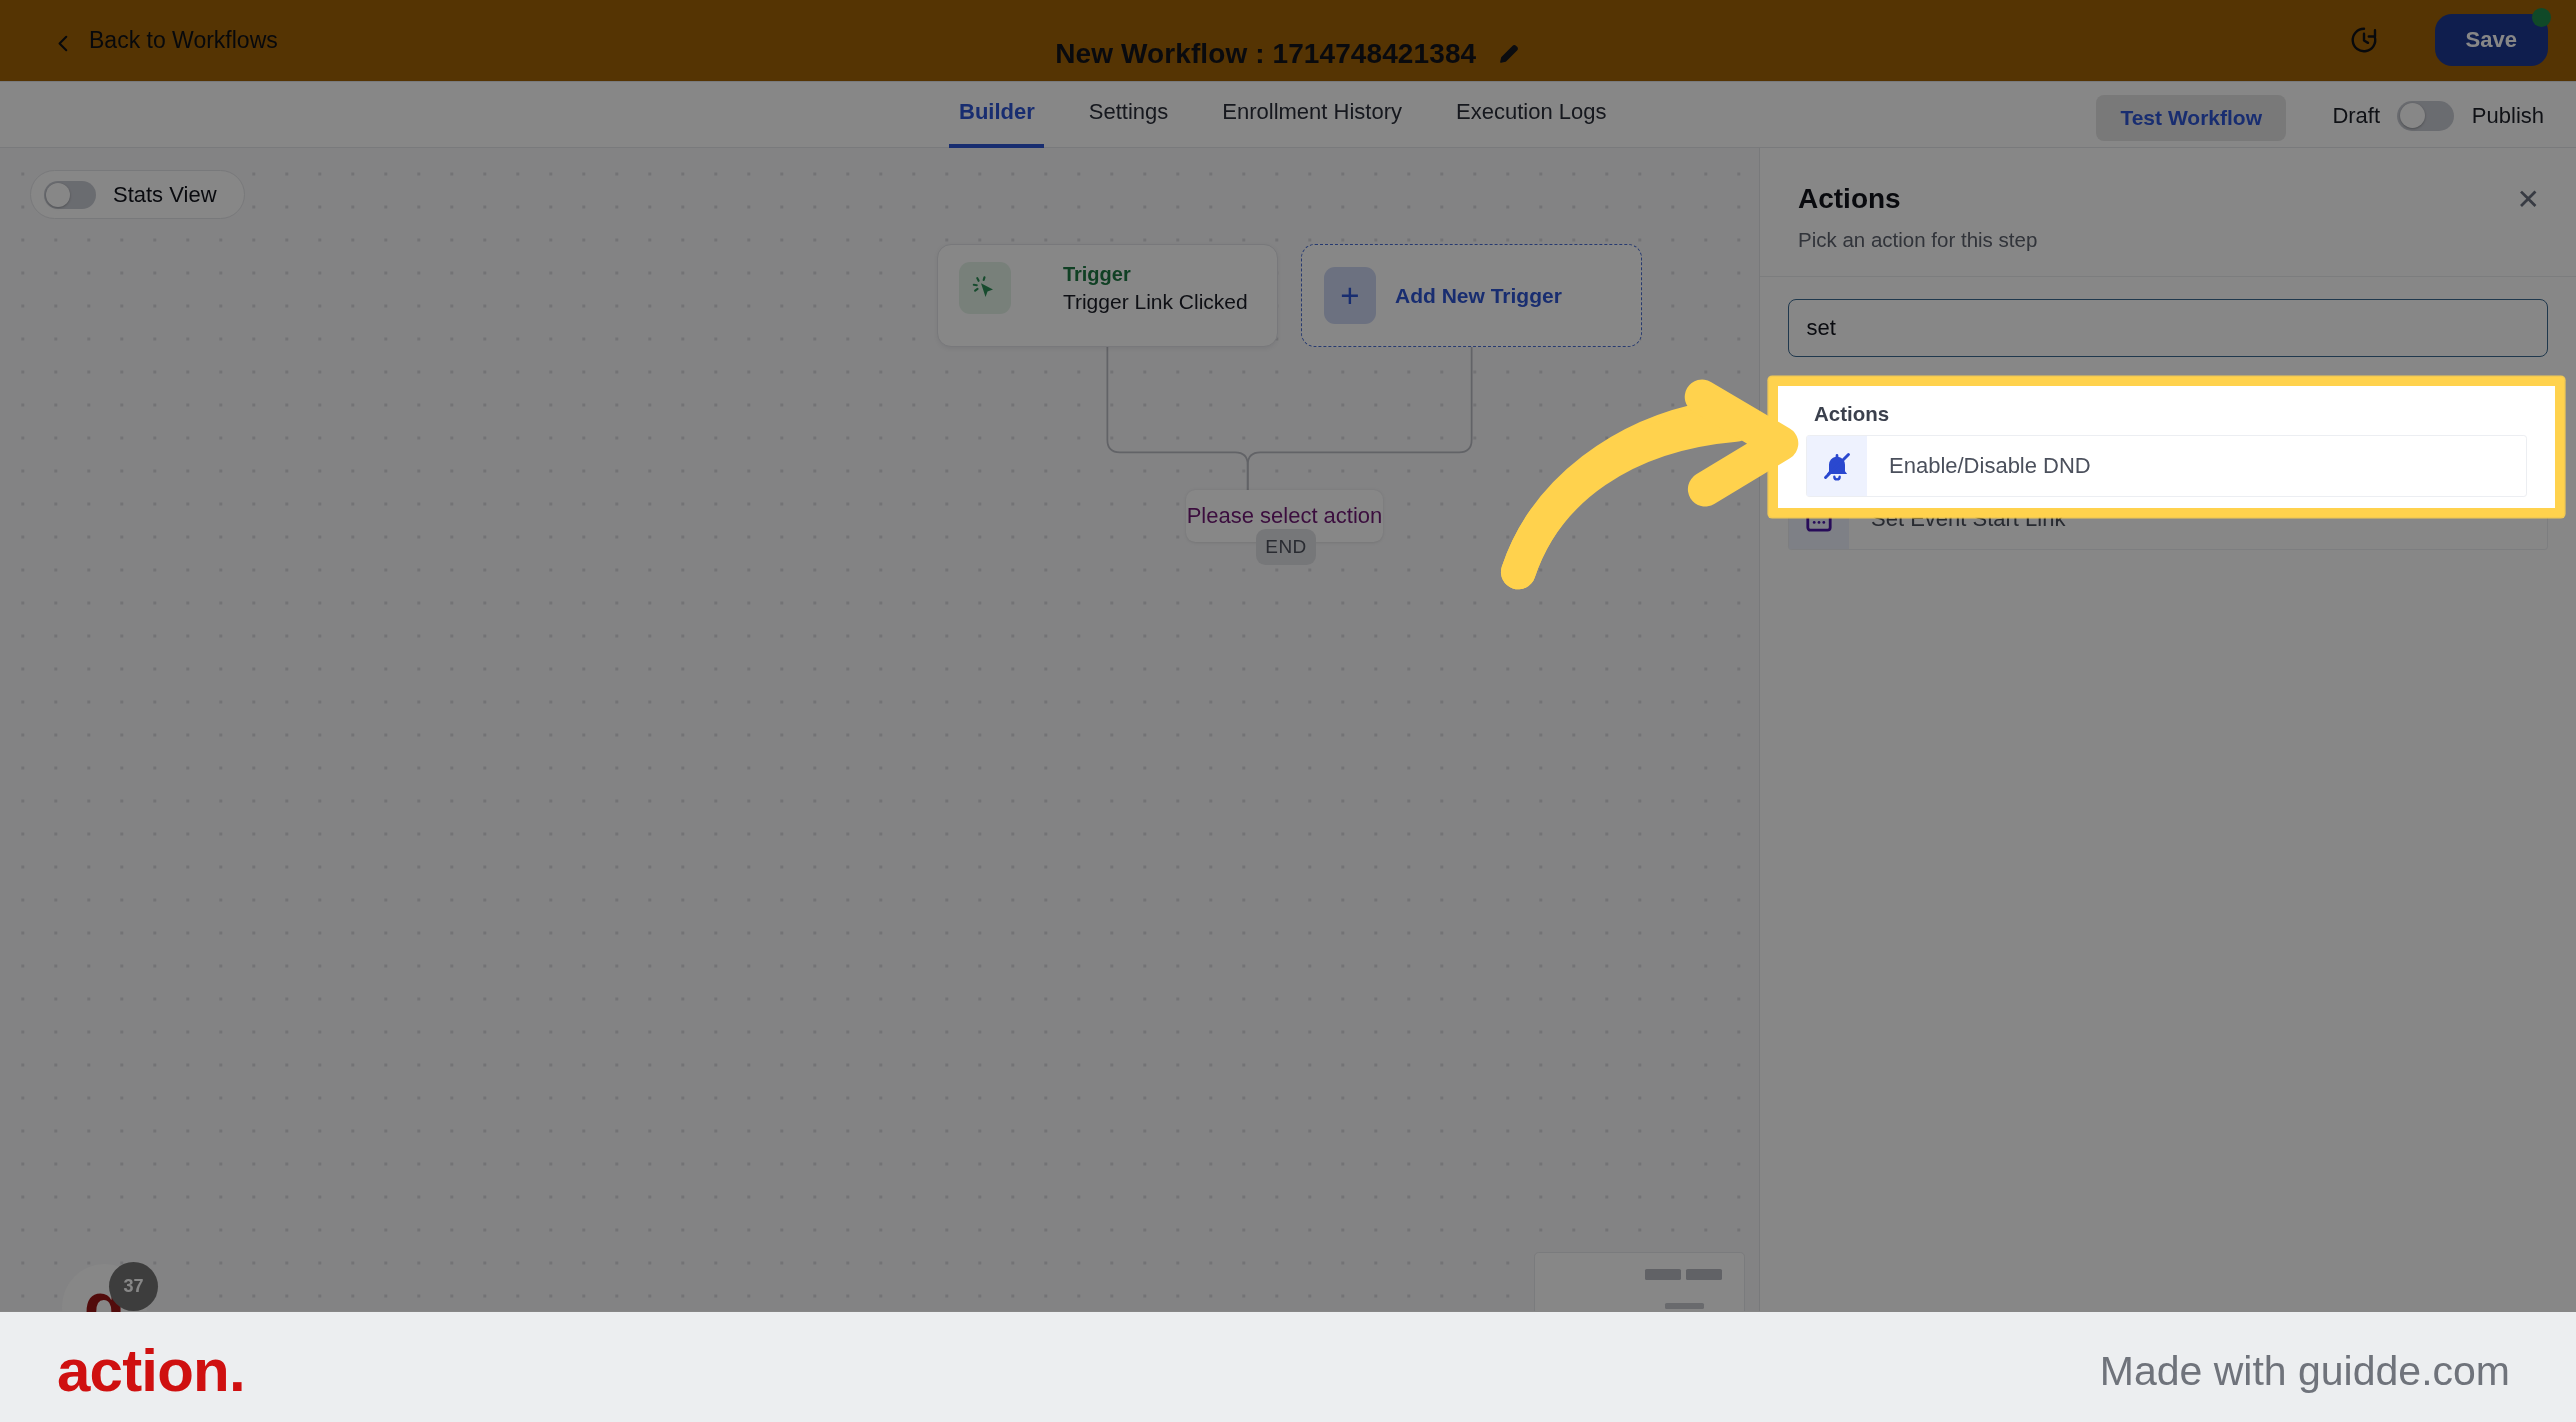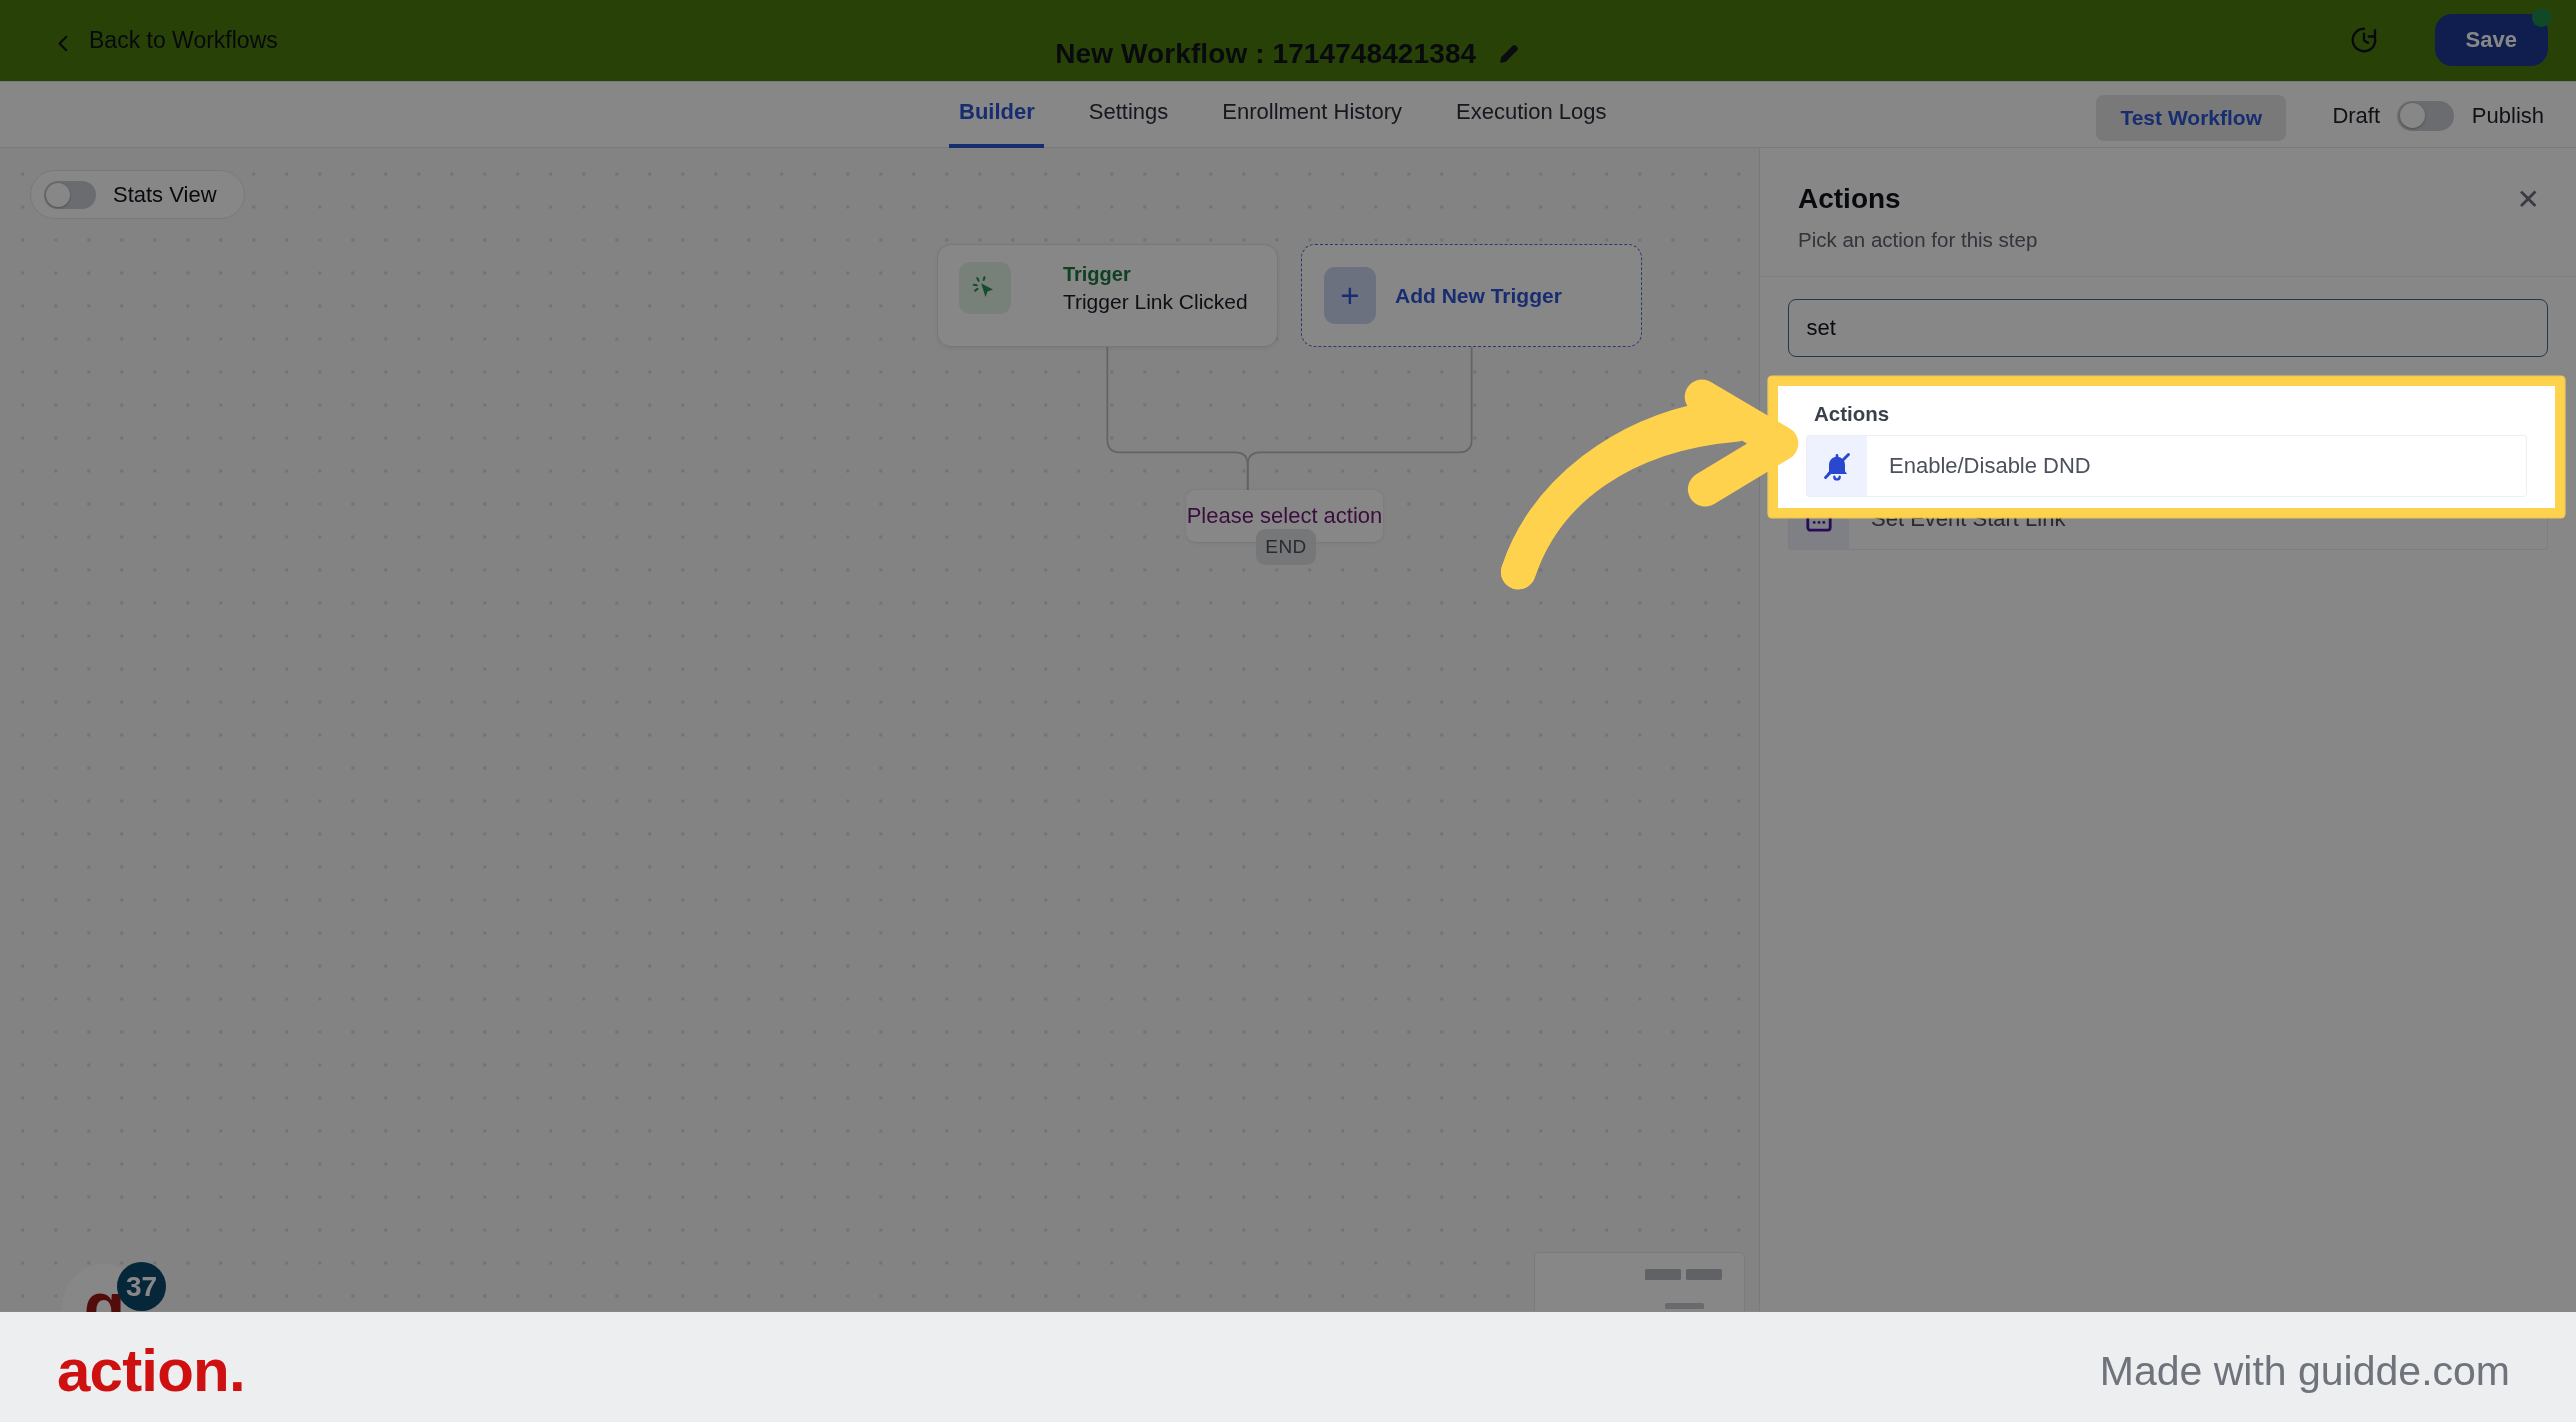--- a/index.html
+++ b/index.html
@@ -19,21 +19,21 @@
   }
   .dim {
     position:absolute; left:0; top:0; width:2576px; height:1312px;
     background:rgba(0,0,0,0.47);
     pointer-events:none; z-index:60;
   }
 
   
   .topbar {
     position:absolute; left:0; top:0; width:2576px; height:82px;
-    border-bottom:0.8px solid #e4e6ea; background:#4d7c0f;
+    border-bottom:0.8px solid #e4e6ea; background:#a16207;
   }
   .back-link {
     position:absolute; left:54px; top:27px;
     display:flex; align-items:center; gap:16px;
     color:#0f1117; font-size:23px; cursor:pointer;
   }
   .chev {
     width:19px; height:19px; display:inline-block; position:relative; top:0.8px;
   }
   .title-wrap {
@@ -149,23 +149,23 @@
   .mm-b { position:absolute; left:151px; top:16px; width:36px; height:11px; background:#b8bac0; border-radius:1.6px;}
   .mm-c { position:absolute; left:130px; top:50px; width:39px; height:5.5px; background:#c6c8ce; border-radius:1.6px;}
 
   
   .float-logo {
     position:absolute; left:62px; top:1264px; width:85px; height:85px; border-radius:50%;
     background:#ffffff; display:flex; align-items:center; justify-content:center; z-index:30;
   }
   .float-logo .g { font-size:68px; font-weight:700; color:#9c1717; line-height:0.8; font-family:"Liberation Sans", sans-serif;}
   .float-badge {
-    position:absolute; left:117px; top:1262px; width:49px; height:49px; border-radius:50%;
-    background:#0c4a6e; color:#ffffff; display:flex; align-items:center; justify-content:center;
-    font-size:28px; font-weight:700; z-index:31;
+    position:absolute; left:109px; top:1262px; width:49px; height:49px; border-radius:50%;
+    background:#737373; color:#ffffff; display:flex; align-items:center; justify-content:center;
+    font-size:18px; font-weight:700; z-index:31;
   }
 
   
   .panel {
     position:absolute; left:1759px; top:148px; width:817px; height:1163px;
     background:#ffffff; border-left:0.8px solid #e3e4e8;
   }
   .panel-head { position:relative; padding:35px 38px 24px 38px; border-bottom:0.8px solid #ebecef; }
   .panel-title { font-size:28px; font-weight:700; color:#12141c; }
   .panel-sub { font-size:20.5px; color:#5d626e; margin-top:12.6px; }

